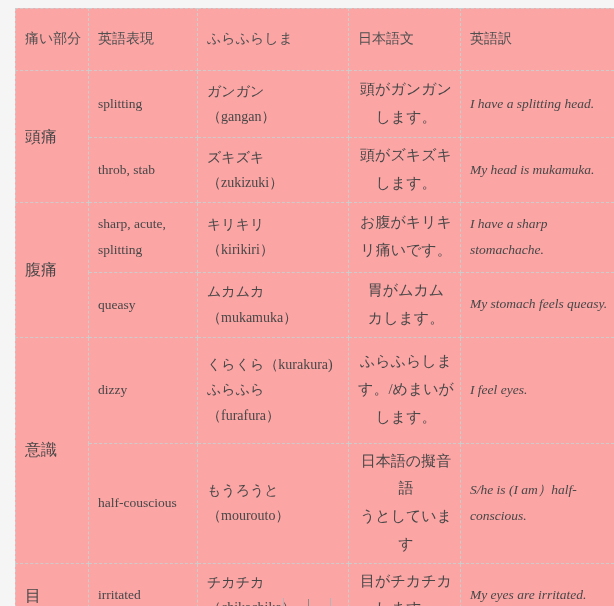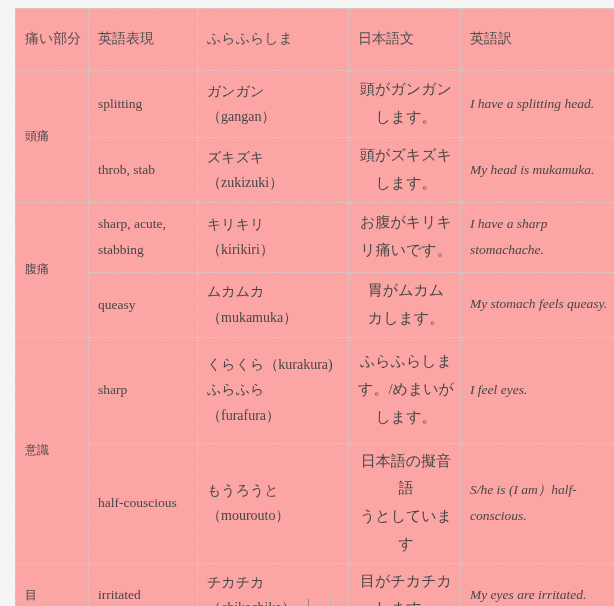--- a/index.html
+++ b/index.html
@@ -17,21 +17,21 @@
   }
   th,td{
     border:1px dashed #cccccc;
     vertical-align:middle;text-align:left;
     padding:4px 6px 4px 9px;
     font-weight:normal;
     white-space:pre-line;
     overflow:hidden;
   }
   th{font-size:14px;color:#4f4f4f;line-height:1.6;}
-  .cell-part{font-size:12px;line-height:1.7;}
+  .cell-part{font-size:16px;line-height:1.7;}
   .cell-en-expr{font-size:13.5px;line-height:1.9;overflow-wrap:break-word;word-break:break-word;padding-right:13px;font-family:Liberation Serif, serif;}
   .cell-ono{font-size:14px;line-height:1.8;}
   .cell-jp{font-size:15px;line-height:1.85;text-align:center;}
   .cell-trans{font-size:13.5px;line-height:1.95;font-style:italic;}
   .partial-mark{position:absolute;width:1px;background:#b5b5b5;}
   .pm-left{left:283px;top:598px;height:8px;}
   .pm-mid{left:308px;top:599px;height:7px;background:#8a8a8a;}
   .pm-right{left:330px;top:598px;height:8px;}
 </style>
 </head>
@@ -66,37 +66,37 @@
     <tr style="height:63px">
       <td class="cell-en-expr">throb, stab</td>
       <td class="cell-ono">ズキズキ
 （zukizuki）</td>
       <td class="cell-jp">頭がズキズキ
 します。</td>
       <td class="cell-trans">My head is mukamuka.</td>
     </tr>
     <tr style="height:70px">
       <td class="cell-part" rowspan="2">腹痛</td>
-      <td class="cell-en-expr">sharp, acute, stabbing</td>
+      <td class="cell-en-expr">sharp, acute, splitting</td>
       <td class="cell-ono">キリキリ　（kirikiri）</td>
       <td class="cell-jp">お腹がキリキ
 リ痛いです。</td>
       <td class="cell-trans">I have a sharp stomachache.</td>
     </tr>
     <tr style="height:65px">
       <td class="cell-en-expr">queasy</td>
       <td class="cell-ono">ムカムカ
 （mukamuka）</td>
       <td class="cell-jp">胃がムカム
 カします。</td>
       <td class="cell-trans">My stomach feels queasy.</td>
     </tr>
     <tr style="height:106px">
       <td class="cell-part" rowspan="2">意識</td>
-      <td class="cell-en-expr">sharp</td>
+      <td class="cell-en-expr">dizzy</td>
       <td class="cell-ono">くらくら（kurakura)
 ふらふら
 （furafura）</td>
       <td class="cell-jp">ふらふらしま
 す。/めまいが
 します。</td>
       <td class="cell-trans">I feel eyes.</td>
     </tr>
     <tr style="height:87px">
       <td class="cell-en-expr">half-couscious</td>

